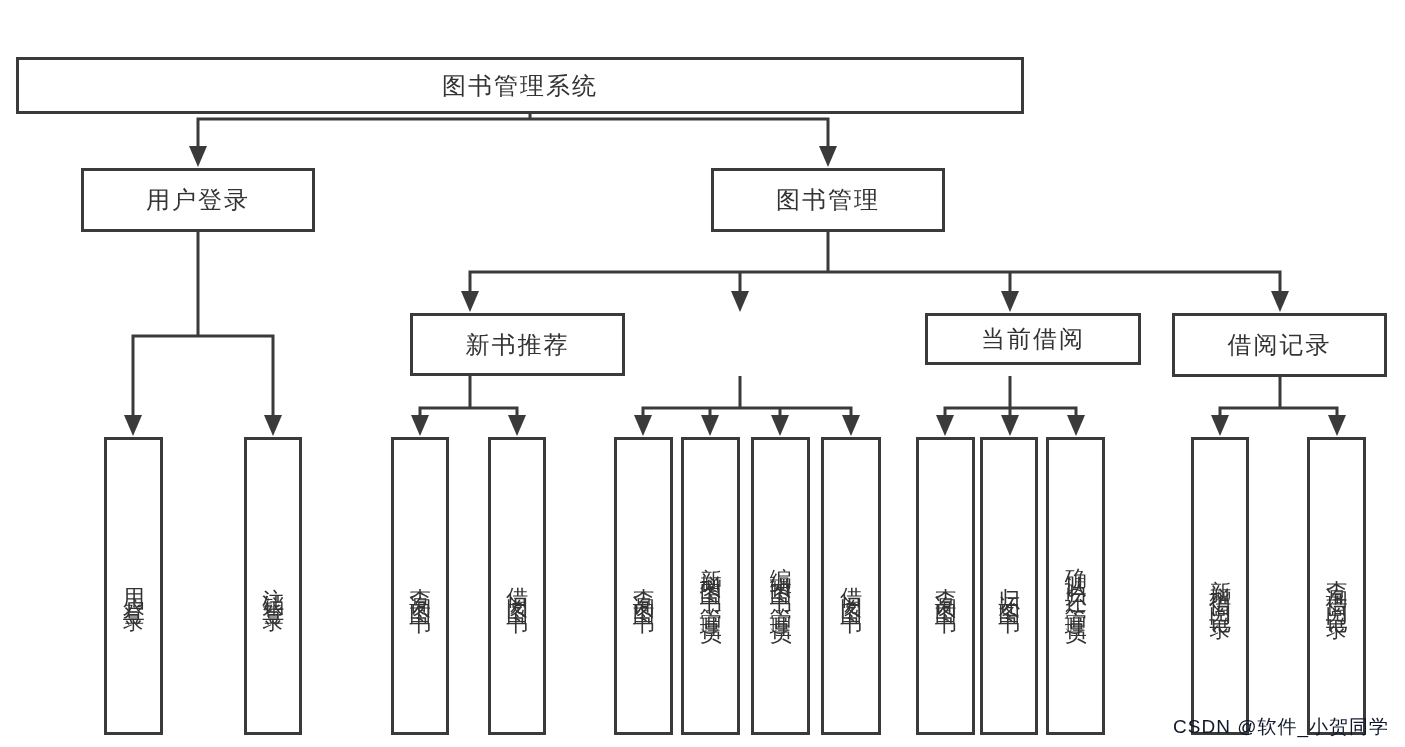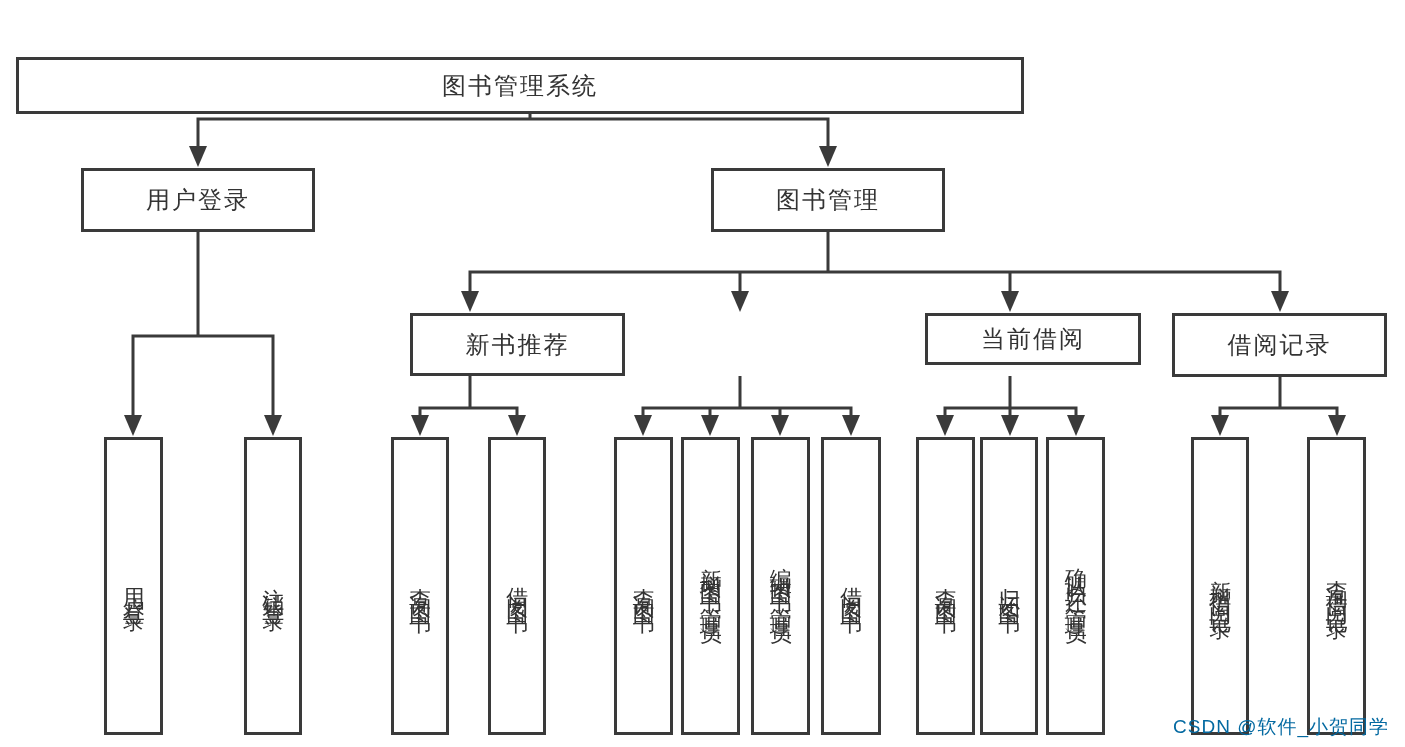--- a/index.html
+++ b/index.html
@@ -39,21 +39,21 @@
     letter-spacing: 8px;
     line-height: 1.2;
     color: #333333;
   }
   #watermark {
     position: absolute;
     top: 714px;
     right: 16px;
     font-size: 19px;
     letter-spacing: 1px;
-    color: #0369a1;
+    color: #0f172a;
     white-space: nowrap;
     z-index: 5;
   }
 </style>
 </head>
 <body>
 
 <div id="stage">
 
   <svg id="connectors" viewBox="0 0 1405 747" xmlns="http://www.w3.org/2000/svg">

